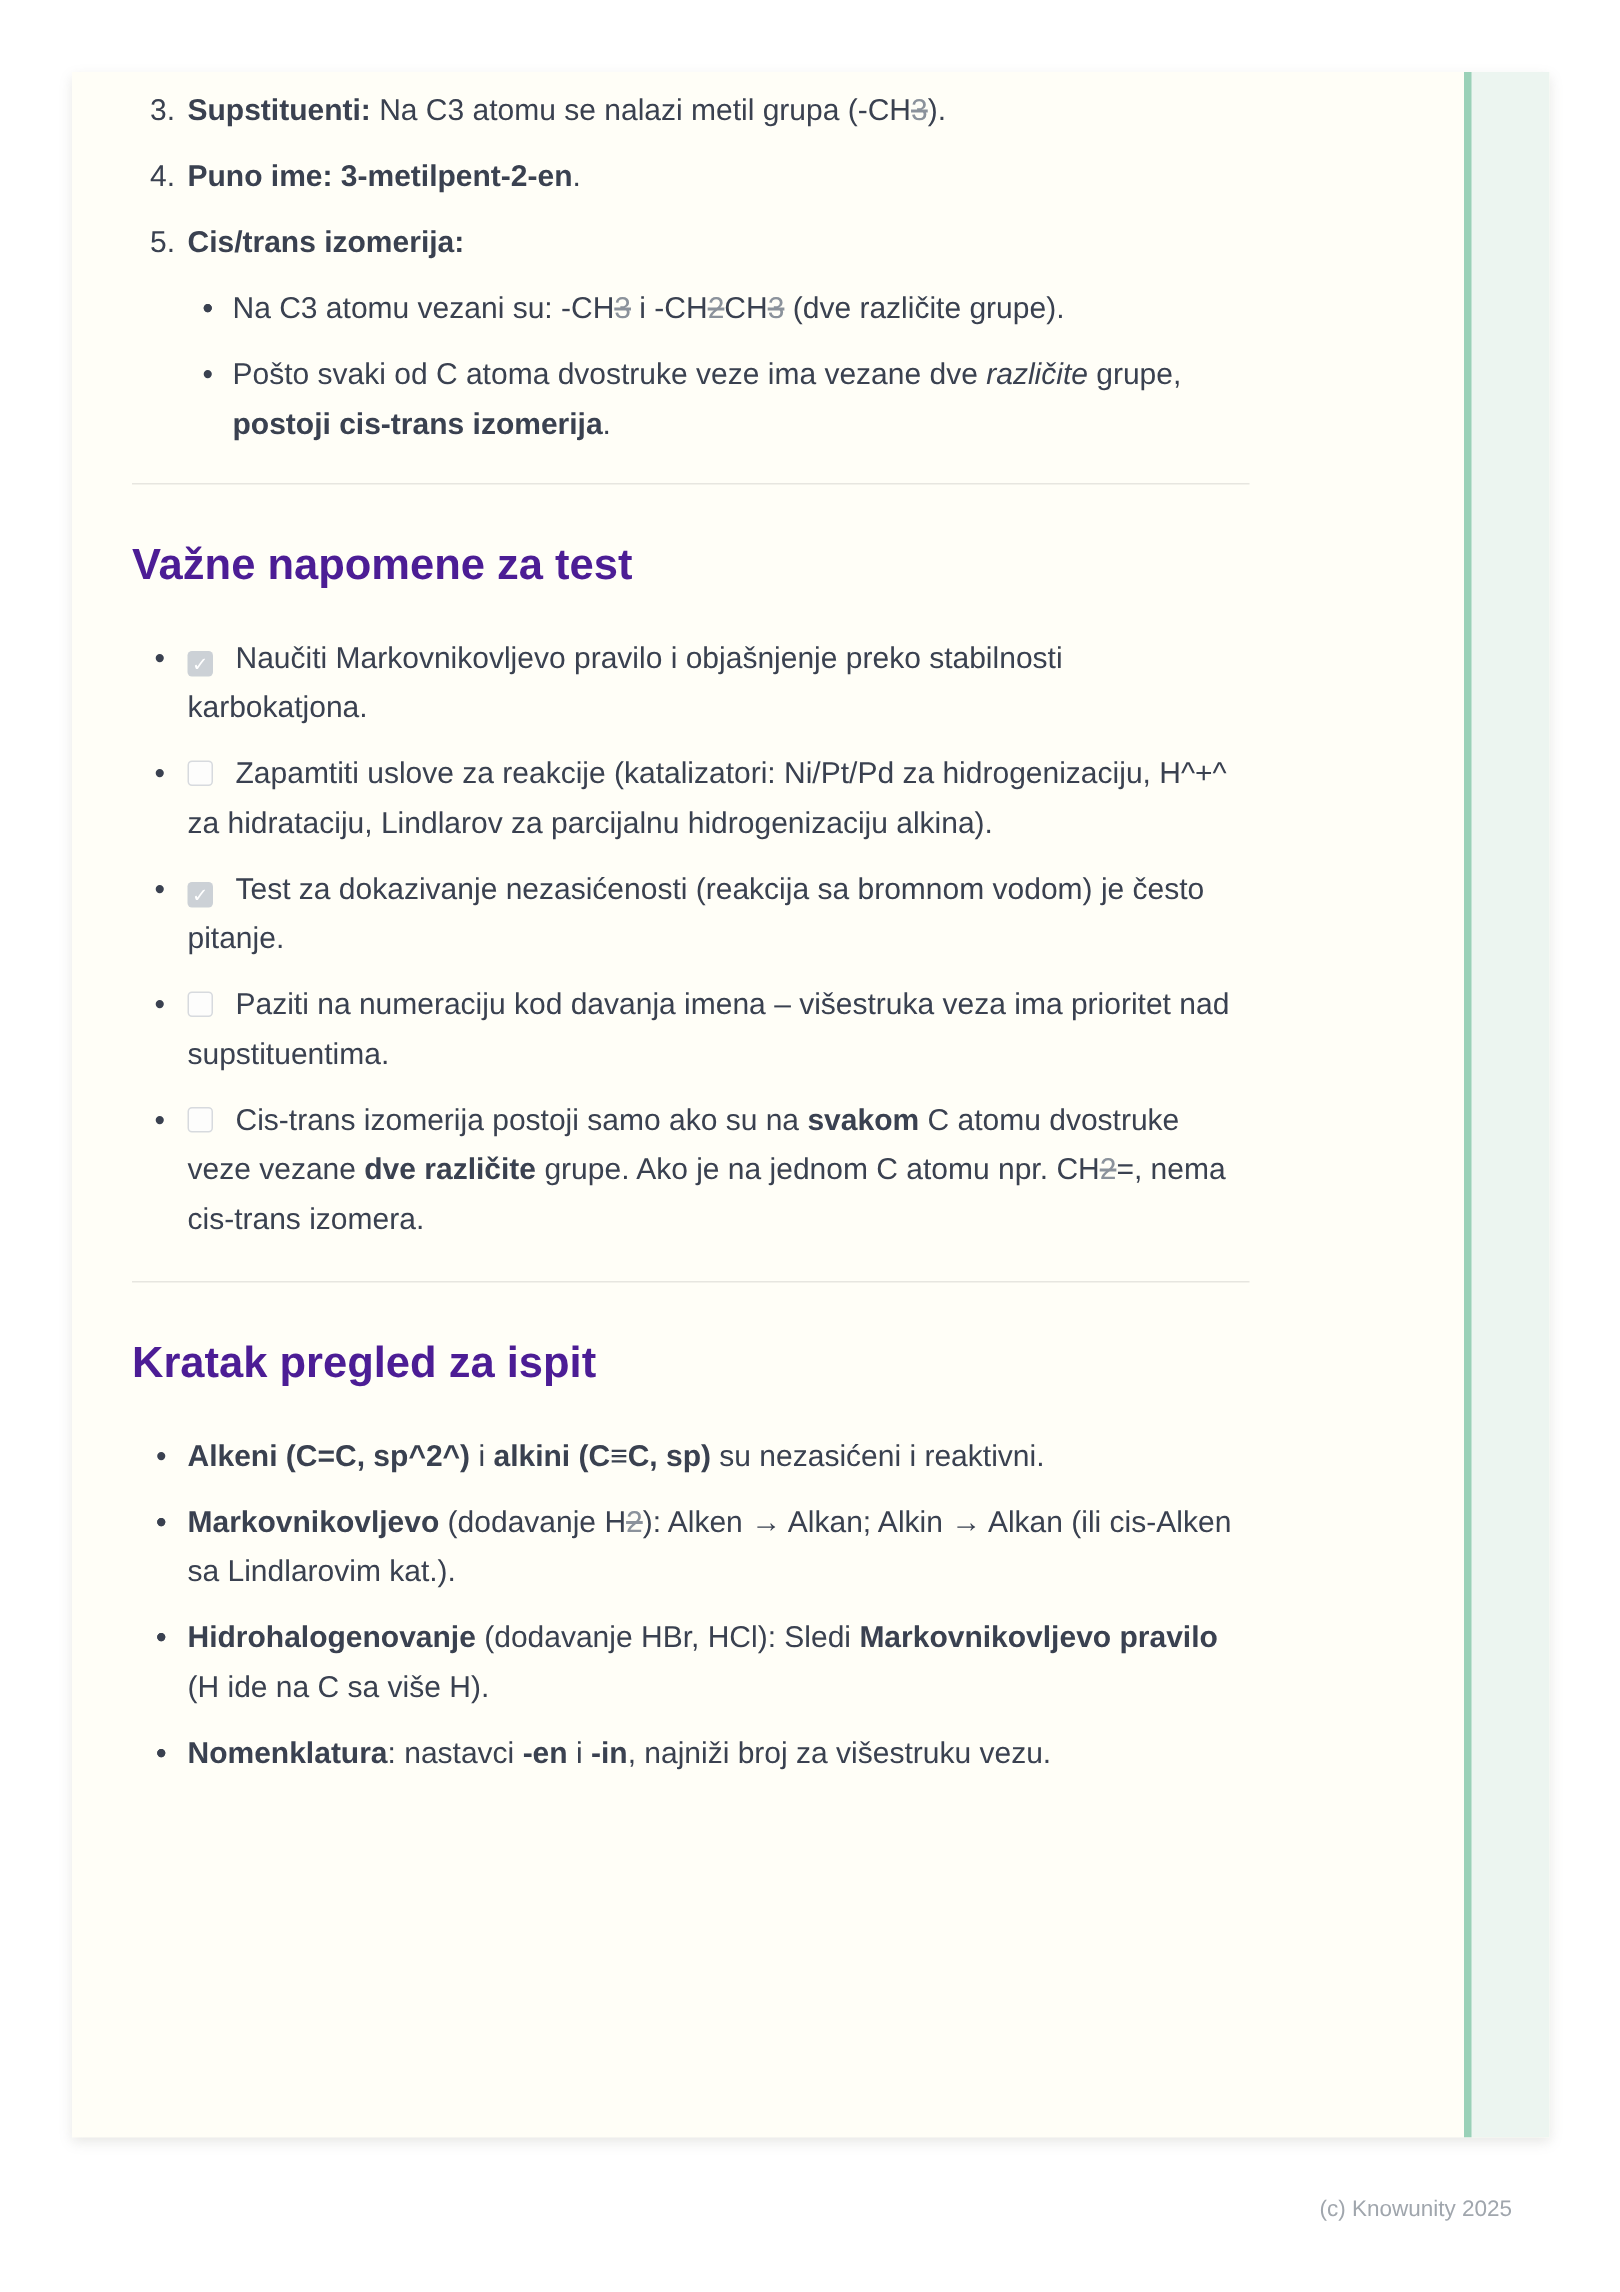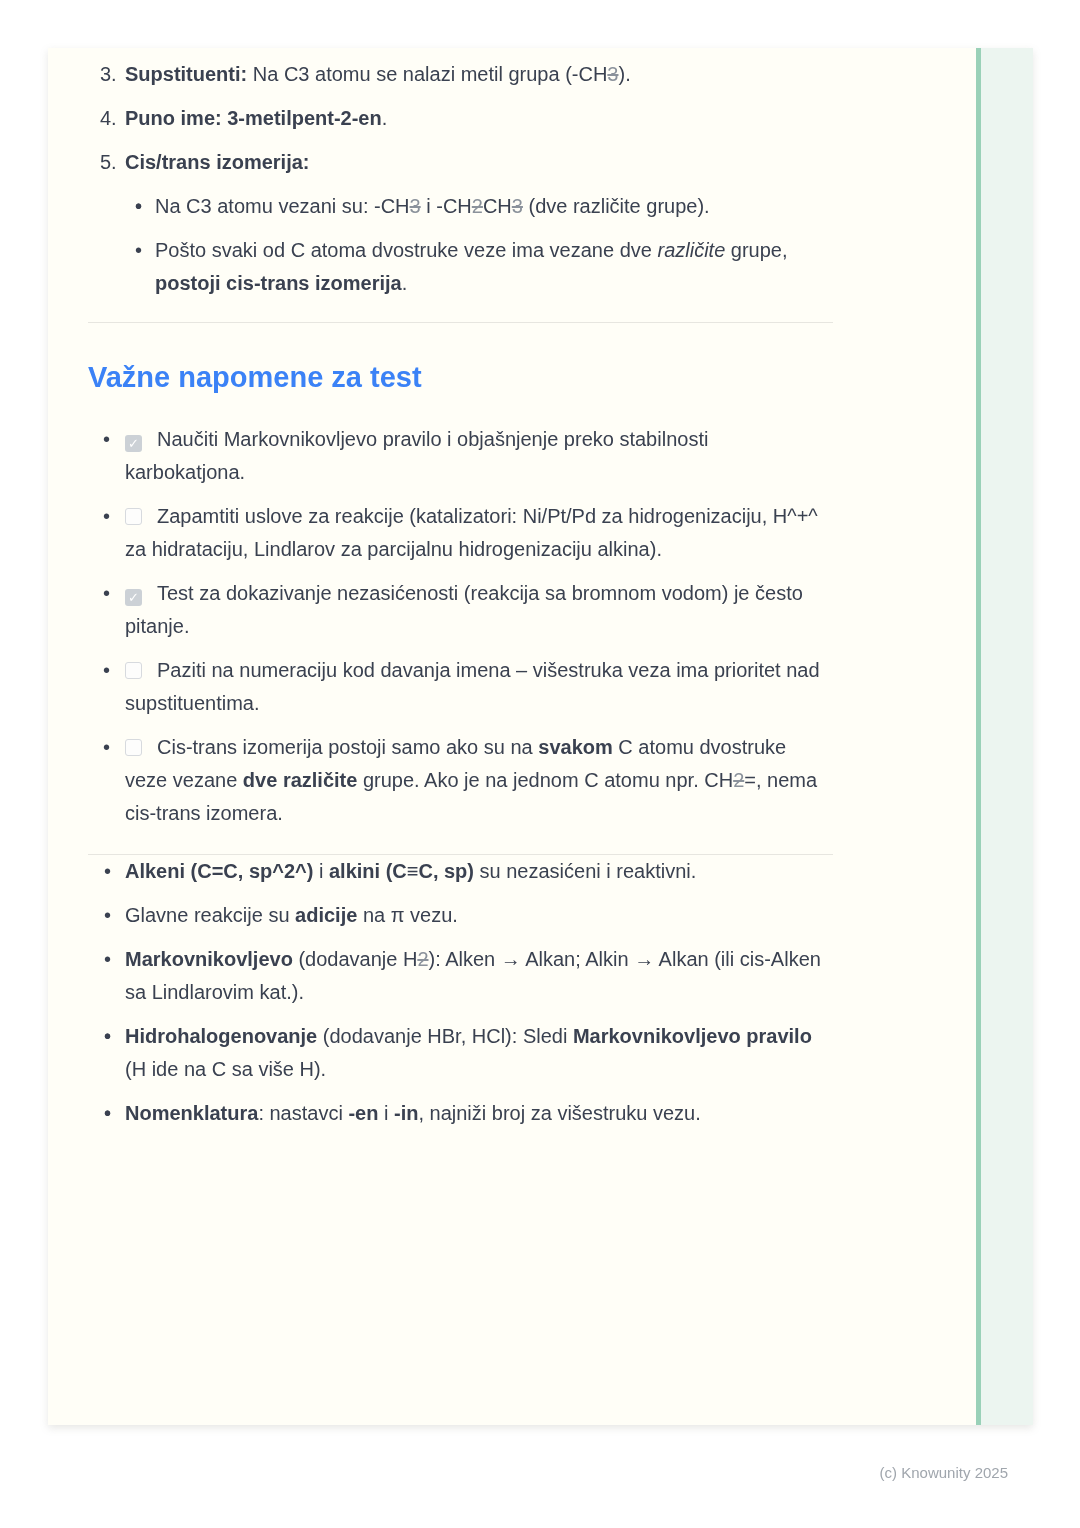--- a/index.html
+++ b/index.html
@@ -70,21 +70,21 @@
   .cb.on { background: #ccd1d6; color: #ffffff; font-weight: 700; }
   .cb.off { background: #fdfdfc; border: 1px solid #d7dade; }
 
   .divider {
     border: none;
     border-top: 1px solid #e7e6e0;
     width: 745px;
     margin-top: 22px;
   }
   .section-heading {
-    color: #3b82f6;
+    color: #4c1d95;
     font-size: 29px;
     font-weight: 700;
     line-height: 32px;
     margin: 38px 0 30px 0;
   }
   #notes-divider { margin-top: 24px; }
 
   .footer {
     position: absolute;
     top: 1438px;
@@ -120,24 +120,25 @@
     <div class="textcol">
         <div class="li check"><span class="marker">•</span><span class="cb on">✓</span><span><span>Naučiti Markovnikovljevo pravilo i objašnjenje preko stabilnosti karbokatjona.</span></span></div>
         <div class="li check"><span class="marker">•</span><span class="cb off"></span><span><span>Zapamtiti uslove za reakcije (katalizatori: Ni/Pt/Pd za hidrogenizaciju, H^+^ za hidrataciju, Lindlarov za parcijalnu hidrogenizaciju alkina).</span></span></div>
         <div class="li check"><span class="marker">•</span><span class="cb on">✓</span><span><span>Test za dokazivanje nezasićenosti (reakcija sa bromnom vodom) je često pitanje.</span></span></div>
         <div class="li check"><span class="marker">•</span><span class="cb off"></span><span><span>Paziti na numeraciju kod davanja imena – višestruka veza ima prioritet nad supstituentima.</span></span></div>
         <div class="li check"><span class="marker">•</span><span class="cb off"></span><span><span>Cis-trans izomerija postoji samo ako su na </span><span class="b">svakom</span><span> C atomu dvostruke veze vezane </span><span class="b">dve različite</span><span> grupe. Ako je na jednom C atomu npr. CH</span><span class="strike-sub">2</span><span>=, nema cis-trans izomera.</span></span></div>
       </div>
 
     <hr class="divider" id="notes-divider">
 
+    <h2 class="section-heading">Kratak pregled za ispit</h2>
 
     <div class="textcol">
         <div class="li bullet"><span class="marker">•</span><span><span class="b">Alkeni (C=C, sp^2^)</span><span> i </span><span class="b">alkini (C≡C, sp)</span><span> su nezasićeni i reaktivni.</span></span></div>
-        <div class="li bullet"><span class="marker">•</span><span><span>Glavne reakcije su </span><span class="b">adicije</span><span> na π vezu.</span></span></div>
+        <div class="li bullet"><span class="marker">•</span></div>
         <div class="li bullet"><span class="marker">•</span><span><span class="b">Markovnikovljevo</span><span> (dodavanje H</span><span class="strike-sub">2</span><span>): Alken → Alkan; Alkin → Alkan (ili cis-Alken sa Lindlarovim kat.).</span></span></div>
         <div class="li bullet"><span class="marker">•</span></div>
         <div class="li bullet"><span class="marker">•</span><span><span class="b">Hidrohalogenovanje</span><span> (dodavanje HBr, HCl): Sledi </span><span class="b">Markovnikovljevo pravilo</span><span> (H ide na C sa više H).</span></span></div>
         <div class="li bullet"><span class="marker">•</span></div>
         <div class="li bullet"><span class="marker">•</span><span><span class="b">Nomenklatura</span><span>: nastavci </span><span class="b">-en</span><span> i </span><span class="b">-in</span><span>, najniži broj za višestruku vezu.</span></span></div>
       </div>
 
   </div>
 </div>
 

